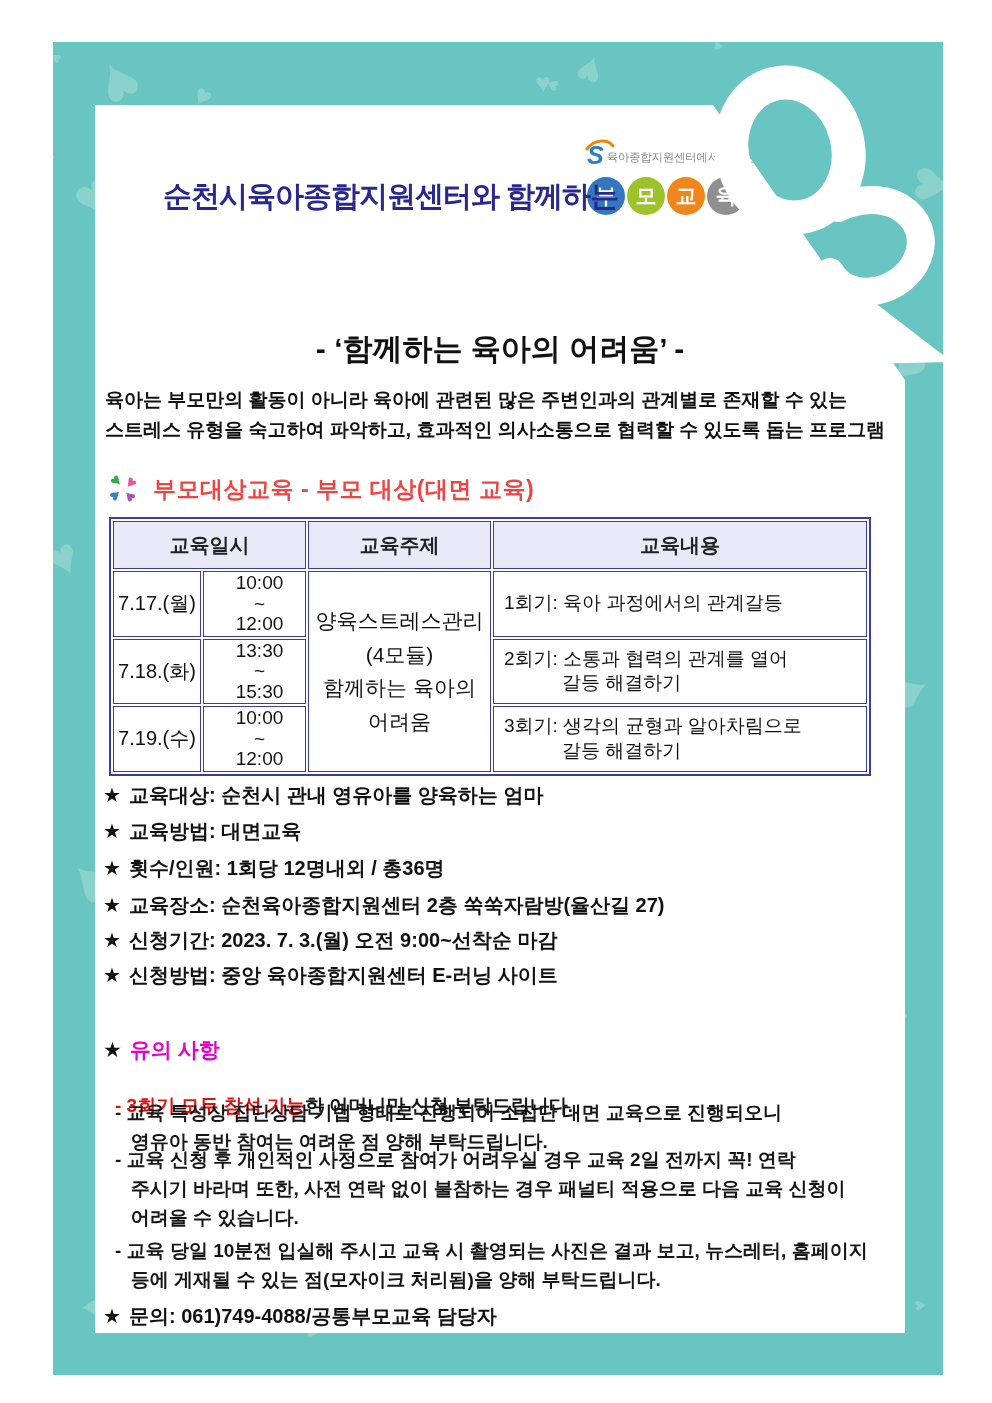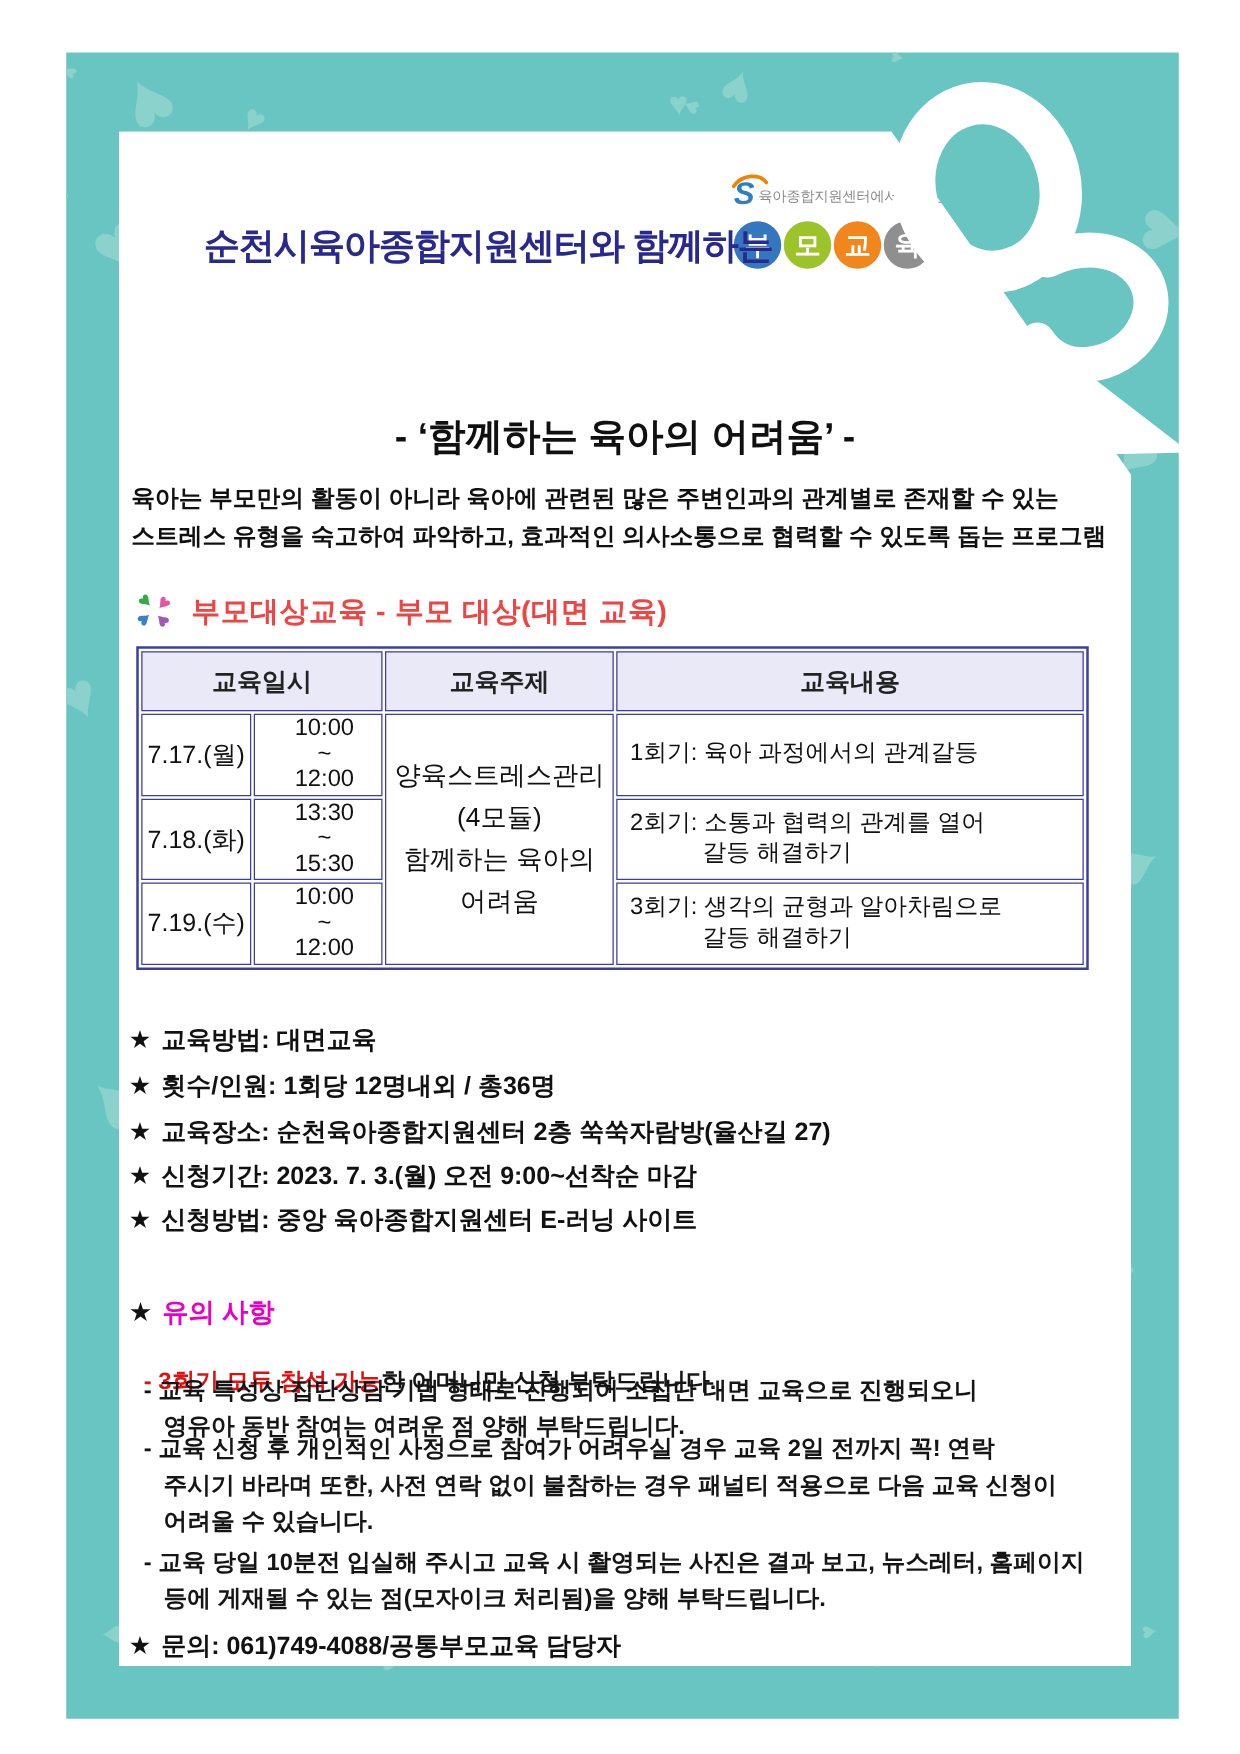--- a/index.html
+++ b/index.html
@@ -230,20 +230,21 @@
       <td class="date">7.19.(수)</td>
       <td class="time">10:00
 ~
 12:00</td>
       <td class="content">3회기: 생각의 균형과 알아차림으로
            갈등 해결하기</td>
     </tr>
   </tbody>
     </table>
 
+  <div class="abs bullet" style="top:677px"><span class="star">★</span><span>교육대상: 순천시 관내 영유아를 양육하는 엄마</span></div>
   <div class="abs bullet" style="top:713px"><span class="star">★</span><span>교육방법: 대면교육</span></div>
   <div class="abs bullet" style="top:750px"><span class="star">★</span><span>횟수/인원: 1회당 12명내외 / 총36명</span></div>
   <div class="abs bullet" style="top:787px"><span class="star">★</span><span>교육장소: 순천육아종합지원센터 2층 쑥쑥자람방(율산길 27)</span></div>
   <div class="abs bullet" style="top:822px"><span class="star">★</span><span>신청기간: 2023. 7. 3.(월) 오전 9:00~선착순 마감</span></div>
   <div class="abs bullet" style="top:857px"><span class="star">★</span><span>신청방법: 중앙 육아종합지원센터 E-러닝 사이트</span></div>
 
   <div class="abs notice-head">
     <span class="star">★</span><span class="txt">유의 사항</span>
   </div>
   <div class="abs note" style="top:986px"><span class="red">- 3회기 모두 참석 가능</span><span>한 어머니만 신청 부탁드립니다.</span></div>

